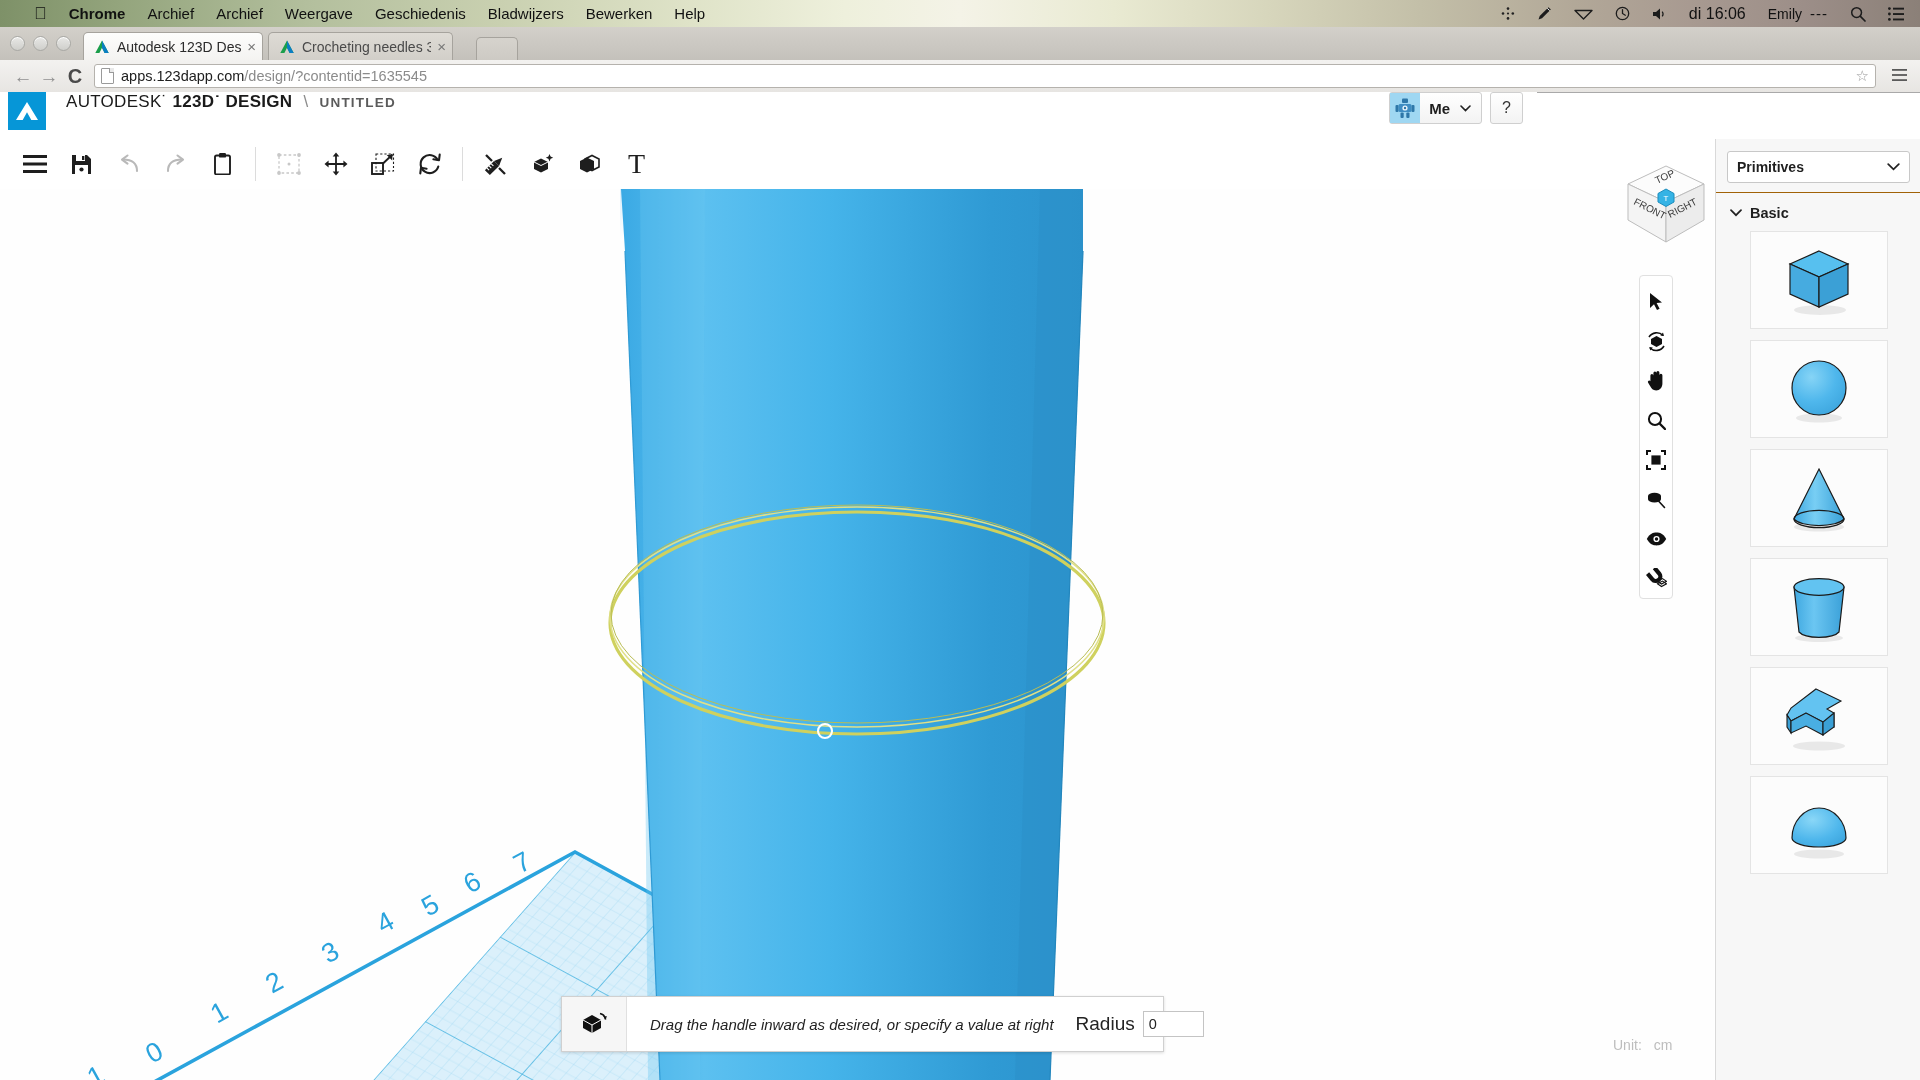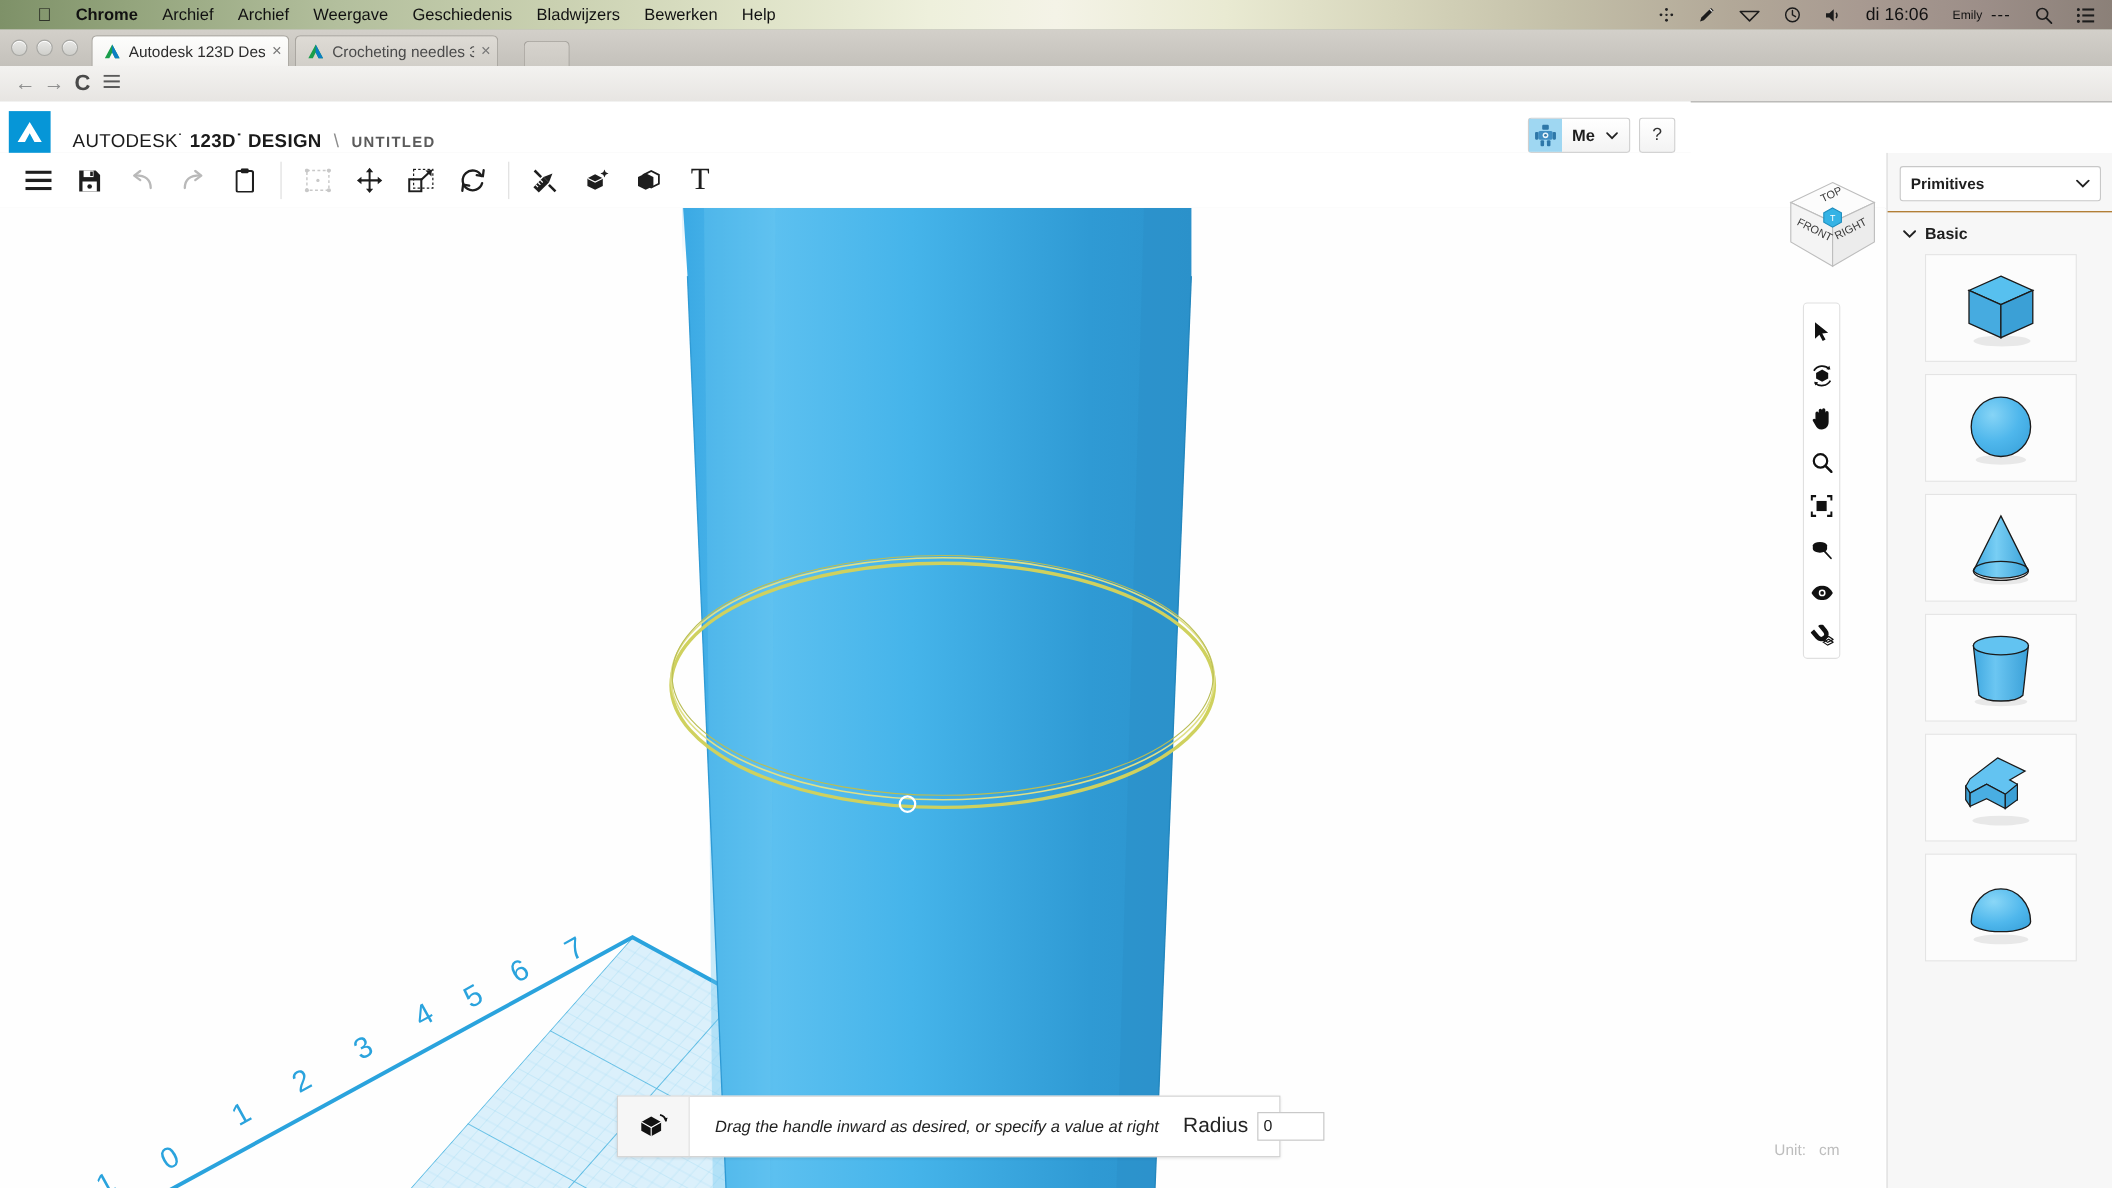--- a/index.html
+++ b/index.html
@@ -61,21 +61,21 @@
      position:relative;border-radius:1px;flex:none;}
   .omnibox .pageicon:after{content:"";position:absolute;right:-1px;top:-1px;width:4px;height:4px;
      background:#e9e9e9;border-left:1px solid #9a9a9a;border-bottom:1px solid #9a9a9a;}
   .omnibox .urlhost{color:#202020;}
   .omnibox .urlrest{color:#8b8b8b;}
   .omnibox .star{margin-left:auto;color:#9b9b9b;font-size:15px;}
   .menubtn{width:26px;margin-right:8px;color:#5a5a5a;font-size:16px;text-align:center;}
 
   
   .adheader{position:absolute;left:0;top:92px;width:1537px;height:47px;background:#fff;
-            border-bottom:1px solid #d7d7d7;display:flex;align-items:flex-end;}
+            border-bottom:1px solid #d7d7d7;display:flex;align-items:flex-start;}
   .adlogo{width:38px;height:38px;background:#0696d7;margin-left:8px;display:flex;
           align-items:center;justify-content:center;flex:none;}
   .adtitle{margin-left:20px;font-size:17px;letter-spacing:.3px;color:#1a1a1a;white-space:nowrap;}
   .adtitle .b{font-weight:bold;}
   .adtitle .sep{color:#8c8c8c;margin:0 6px;font-weight:normal;}
   .adtitle .doc{font-size:13.5px;letter-spacing:1.2px;color:#5b5b5b;font-weight:bold;}
   .adright{margin-left:auto;display:flex;align-items:center;gap:8px;margin-right:14px;}
   .mebtn{display:flex;align-items:center;border:1px solid #cfcfcf;border-radius:3px;
          background:linear-gradient(#fff,#f3f3f3);height:30px;}
   .mebtn .ava{width:30px;height:30px;background:#9fd7f2;display:flex;align-items:center;justify-content:center;}
@@ -180,21 +180,21 @@
           <path d="M7.5 3.6 V7.5 L10.3 9.2" stroke="#1c1c1c" stroke-width="1.3" fill="none" stroke-linecap="round"></path>
         </svg>
     </span>
     <span class="ritem">
       <svg width="15" height="14" viewBox="0 0 15 14">
           <path d="M1 5 H4 L8 1.5 V12.5 L4 9 H1 Z" fill="#1c1c1c"></path>
           <path d="M10.2 4.6 A4 4 0 0 1 10.2 9.4" stroke="#1c1c1c" stroke-width="1.2" fill="none"></path>
         </svg>
     </span>
     <span class="ritem" style="font-size:16px">di 16:06</span>
-    <span class="ritem" style="font-size:11px">Emily</span>
+    <span class="ritem" style="font-size:14px">Emily</span>
     <span class="ritem" style="margin-left:-14px;font-size:15px;letter-spacing:1px">---</span>
     <span class="ritem">
       <svg width="16" height="16" viewBox="0 0 16 16">
           <circle cx="6.6" cy="6.6" r="4.9" fill="none" stroke="#1c1c1c" stroke-width="1.5"></circle>
           <path d="M10.4 10.4 L15 15" stroke="#1c1c1c" stroke-width="1.7" stroke-linecap="round"></path>
         </svg>
     </span>
     <span class="ritem last">
       <svg width="16" height="14" viewBox="0 0 16 14">
           <g fill="#1c1c1c">
@@ -242,20 +242,26 @@
       <div class="tab newtab" style="left:476px">
         <span></span>
       </div>
     </div>
 
     <div class="toolrow">
       <span style="width:10px"></span>
       <span class="navbtn">←</span>
       <span class="navbtn">→</span>
       <span class="navbtn reload">C</span>
+      <span class="omnibox">
+        <span class="pageicon"></span>
+        <span class="urlhost">apps.123dapp.com</span>
+        <span class="urlrest">/design/?contentid=1635545</span>
+        <span class="star">☆</span>
+      </span>
       <span class="menubtn">
         <svg width="15" height="12" viewBox="0 0 15 12">
             <g fill="#5a5a5a">
               <rect y="0" width="15" height="1.8"></rect>
               <rect y="5.1" width="15" height="1.8"></rect>
               <rect y="10.2" width="15" height="1.8"></rect>
             </g>
           </svg>
       </span>
     </div>

